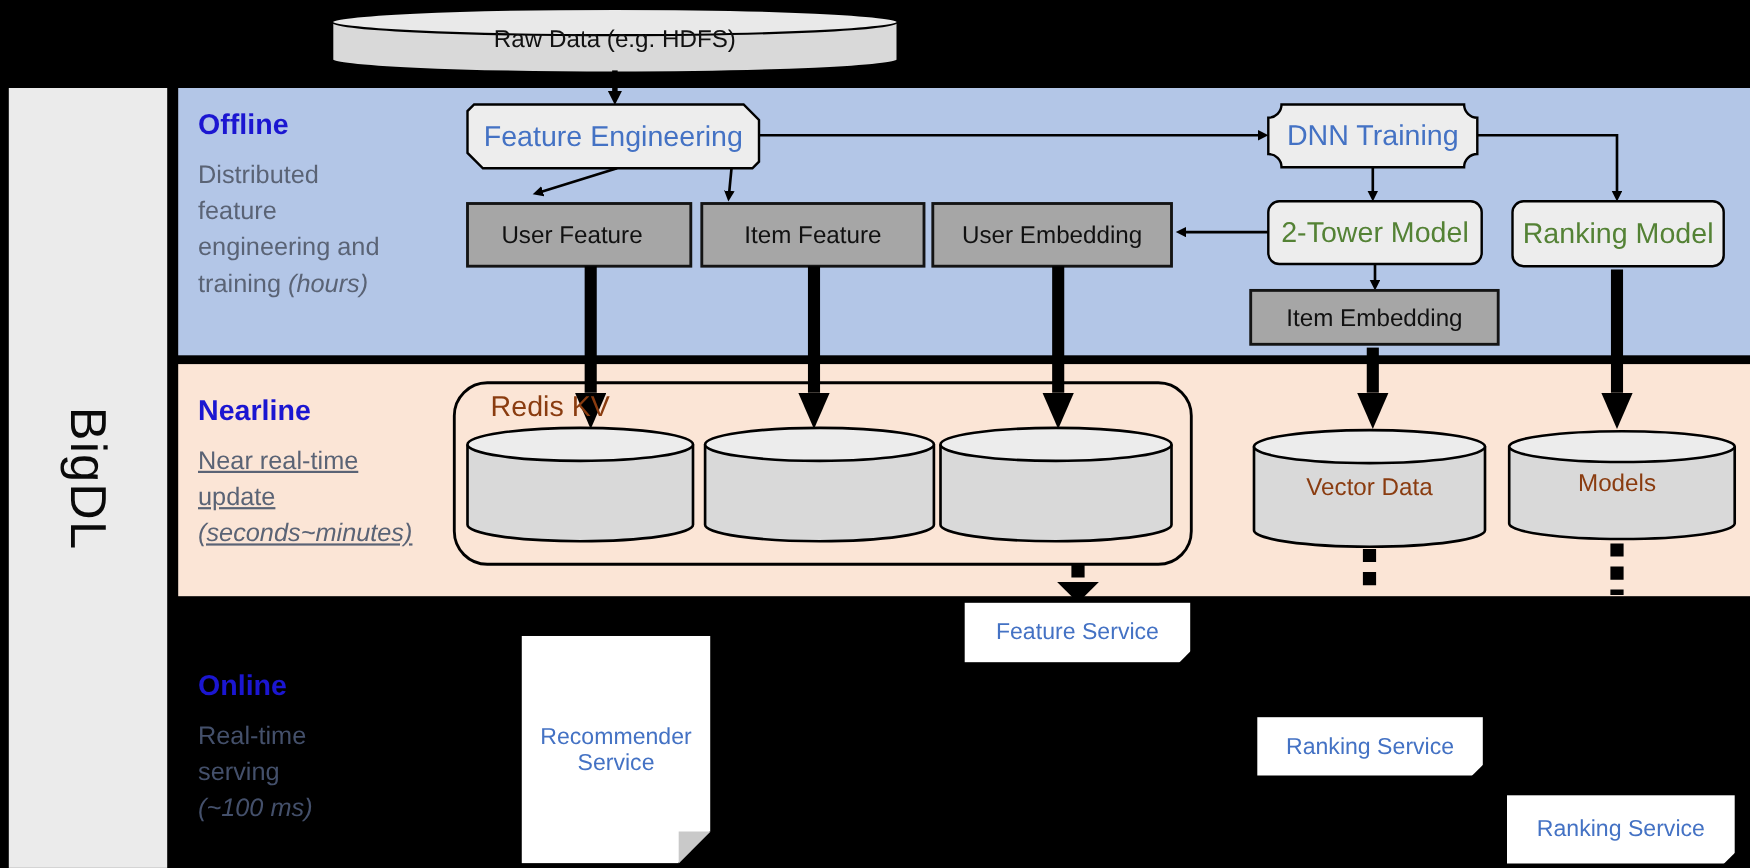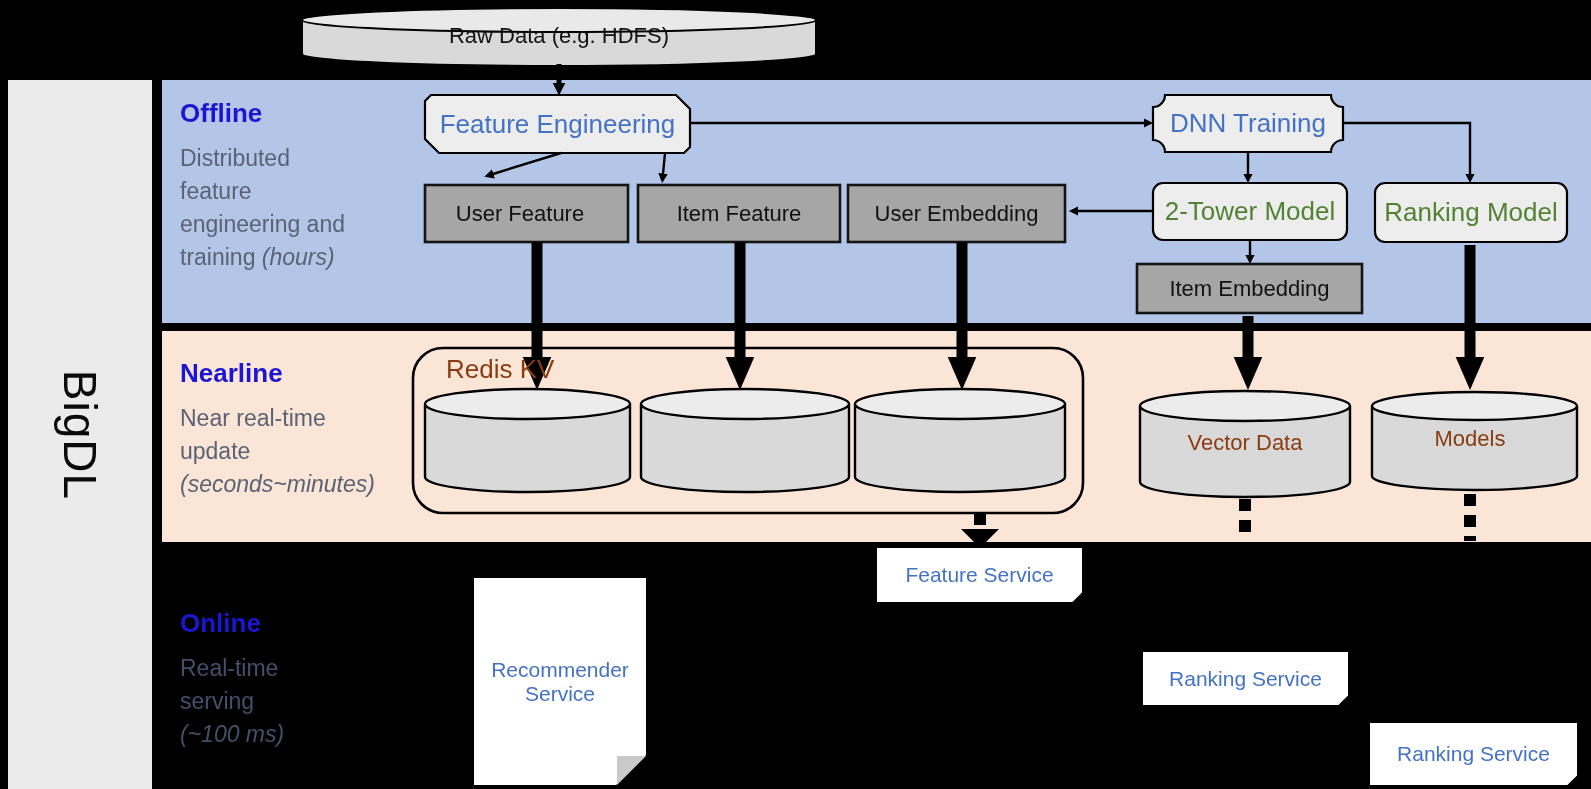--- a/index.html
+++ b/index.html
@@ -133,21 +133,21 @@
 
   <div class="abs sec-title" style="left:180px;top:98px;">Offline</div>
   <div class="abs sec-desc" style="left:180px;top:142px;width:230px;">
     <div>Distributed</div>
     <div>feature</div>
     <div>engineering and</div>
     <div><span>training </span><span class="it">(hours)</span></div>
   </div>
 
   <div class="abs sec-title" style="left:180px;top:358px;">Nearline</div>
-  <div class="abs sec-desc" style="left:180px;top:402px;width:240px;">
+  <div class="abs sec-desc" style="left:180px;top:402px;width:240px;text-decoration:underline;">
     <div>Near real-time</div>
     <div>update</div>
     <div class="it">(seconds~minutes)</div>
   </div>
 
   <div class="abs sec-title" style="left:180px;top:608px;">Online</div>
   <div class="abs sec-desc online-desc" style="left:180px;top:652px;width:230px;">
     <div>Real-time</div>
     <div>serving</div>
     <div class="it">(~100 ms)</div>

